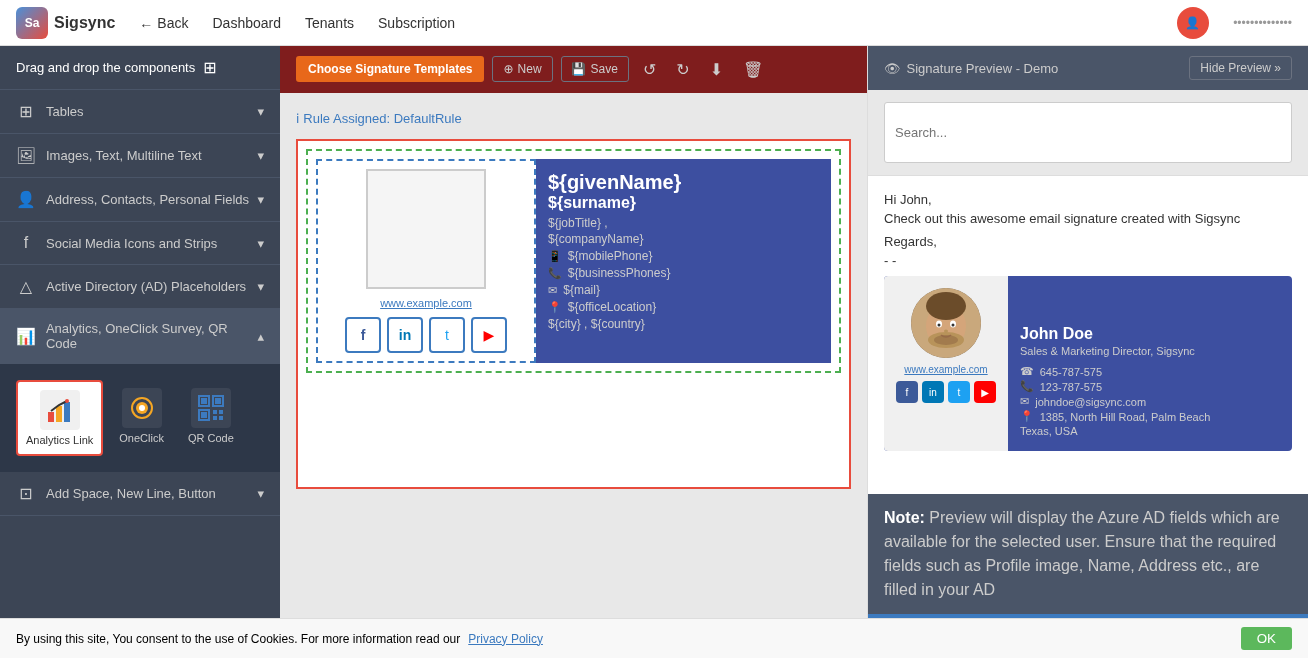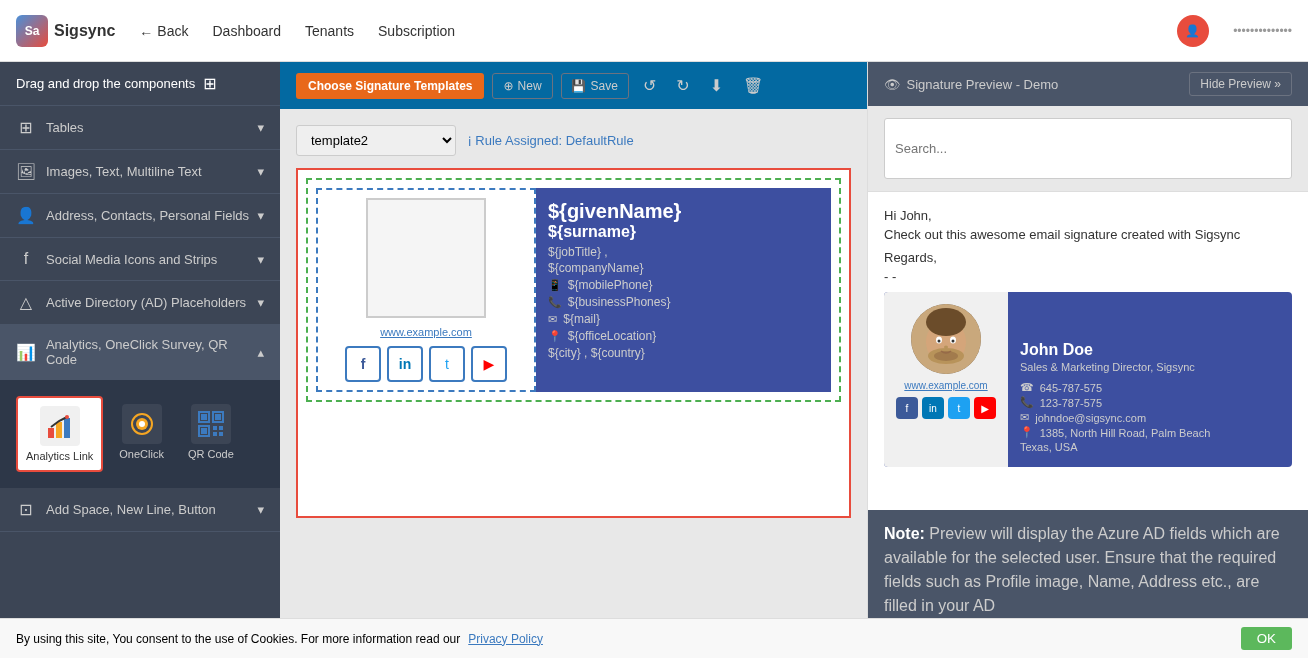--- a/index.html
+++ b/index.html
@@ -1,21 +1,21 @@
 <!DOCTYPE html>
 <html><head>
   <meta charset="utf-8">
   <style>
     * { box-sizing: border-box; margin: 0; padding: 0; }
     body { font-family: Arial, sans-serif; font-size: 13px; background: #f0f0f0; width: 1308px; height: 658px; overflow: hidden; }
 
     
     .topnav {
       background: #fff;
-      height: 62px;
+      height: 46px;
       display: flex;
       align-items: center;
       padding: 0 16px;
       border-bottom: 1px solid #ddd;
       gap: 24px;
     }
     .logo {
       display: flex;
       align-items: center;
       gap: 6px;
@@ -144,24 +144,24 @@
 
     
     .center-panel {
       flex: 1;
       background: #fff;
       display: flex;
       flex-direction: column;
       border-right: 1px solid #ddd;
     }
     .toolbar {
-      background: #0369a1;
+      background: #7f1d1d;
       padding: 10px 16px;
       display: flex;
-      align-items: center;
+      align-items: flex-start;
       gap: 8px;
     }
     .btn-orange {
       background: #e8681a;
       color: white;
       border: none;
       padding: 6px 12px;
       border-radius: 3px;
       cursor: pointer;
       font-size: 12px;
@@ -550,25 +550,20 @@
         <span>Save</span>
       </button>
       <button class="toolbar-icon">↺</button>
       <button class="toolbar-icon">↻</button>
       <button class="toolbar-icon">⬇</button>
       <button class="toolbar-icon">🗑</button>
     </div>
 
     <div class="editor-area">
       <div class="template-select-row">
-        <select class="template-select">
-          <option>template2</option>
-          <option>template1</option>
-          <option>template3</option>
-        </select>
         <div class="rule-badge">
           <span>ℹ</span>
           <span>Rule Assigned: DefaultRule</span>
         </div>
       </div>
 
       <div class="sig-canvas">
         <div class="sig-outer">
 
           <div class="sig-left">

